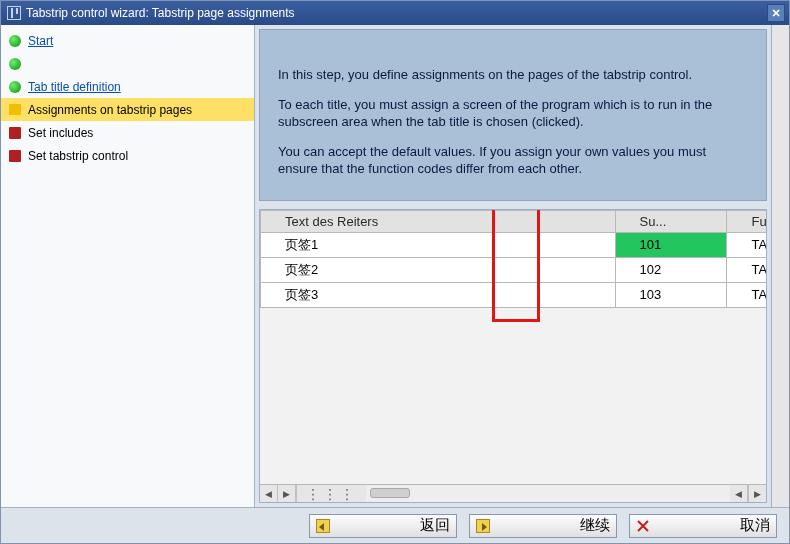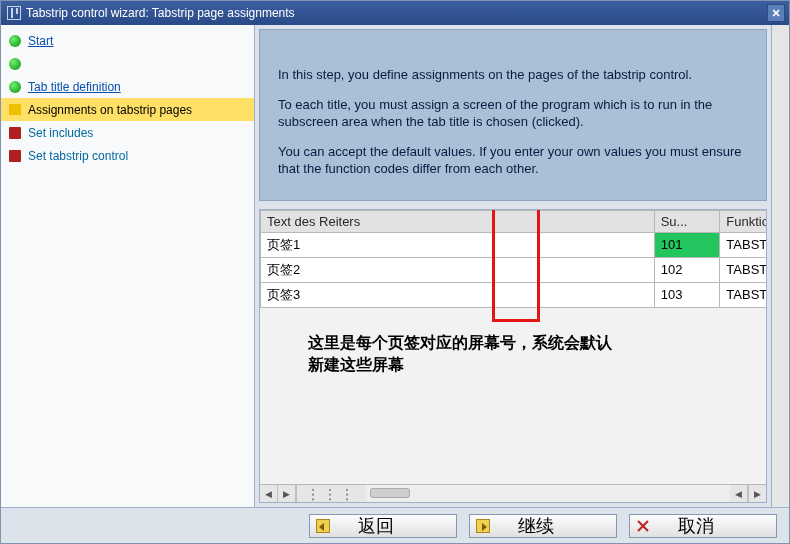--- a/index.html
+++ b/index.html
@@ -103,21 +103,21 @@
     position: relative;
     border-radius: 0;
     background: none;
   }
   .step.pending .ico {
     background: #b02020;
     border-radius: 1px;
   }
   .step .label { text-decoration: underline; cursor: pointer; }
   .step.current .label, .step.pending .label { text-decoration: none; cursor: default; }
-  .step.pending .label { color: #0369a1; }
+  .step.pending .label { color: #000000; }
 
   .main {
     flex: 1;
     display: flex;
     flex-direction: column;
     background: #dde3ea;
     position: relative;
   }
   .instructions {
     padding: 36px 18px 10px 18px;
@@ -144,21 +144,21 @@
     flex: 1;
   }
   .grid {
     position: absolute;
     left: 0; top: 0;
     width: 690px;
   }
   .grid table { border-collapse: collapse; width: 100%; }
   .grid th, .grid td {
     border: 1px solid #b8b8b8;
-    padding: 3px 6px;
+    padding: 3px 24px;
     text-align: left;
     background: #fff;
     font-size: 13px;
     font-weight: normal;
     height: 22px;
   }
   .grid th {
     background: #e2e2e2;
     color: #2a2a2a;
   }
@@ -245,21 +245,21 @@
   }
   .btn .bicon { width: 14px; height: 14px; flex-shrink:0; }
   .icon-back { background:#f0d050;border:1px solid #a88820;position:relative;}
   .icon-back::after{content:'';position:absolute;left:2px;top:3px;border-top:4px solid transparent;border-bottom:4px solid transparent;border-right:5px solid #7a5a00;}
   .icon-next { background:#f0d050;border:1px solid #a88820;position:relative;}
   .icon-next::after{content:'';position:absolute;right:2px;top:3px;border-top:4px solid transparent;border-bottom:4px solid transparent;border-left:5px solid #7a5a00;}
   .icon-cancel { position:relative;}
   .icon-cancel::before,.icon-cancel::after{content:'';position:absolute;width:14px;height:2px;background:#c02020;top:6px;left:0;}
   .icon-cancel::before{transform:rotate(45deg);}
   .icon-cancel::after{transform:rotate(-45deg);}
-  .btn .blabel{flex:1;text-align:left;font-size:18px;}
+  .btn .blabel{flex:1;text-align:right;font-size:15px;}
 
   .right-scroll{
     width:18px;background:#e6e6e6;
     border-left:1px solid #9fb0c8;
     position:relative;
   }
 </style>
 </head>
 <body>
 
@@ -302,21 +302,21 @@
         <div class="step pending">
             <span class="ico"></span>
             <span class="label">Set tabstrip control</span>
           </div>
       </div>
     </div>
     <div class="main">
       <div class="instructions">
         <p>In this step, you define assignments on the pages of the tabstrip control.</p>
         <p><span>To each title, you must assign a screen of the program which is to run in the subscreen area when the tab title is chosen (clicked).</span><br></p>
-        <p>You can accept the default values. If you enter your own values you must ensure that the function codes differ from each other.</p>
+        <p>You can accept the default values. If you assign your own values you must ensure that the function codes differ from each other.</p>
       </div>
       <div class="table-area">
         <div class="settings-btn">
           <div class="settings-grid">
               <span></span>
               <span></span>
               <span></span>
               <span></span>
             </div>
         </div>
@@ -340,24 +340,20 @@
                 <td>TABSTRIP1_FC2</td>
               </tr>
               <tr>
                 <td>页签3</td>
                 <td>103</td>
                 <td>TABSTRIP1_FC3</td>
               </tr>
             </tbody>
               </table>
             <div class="highlight-box"></div>
-            <div class="annotation">
-              <span>这里是每个页签对应的屏幕号，系统会默认</span><br>
-              <span>新建这些屏幕</span>
-            </div>
           </div>
         </div>
         <div class="hscroll">
           <div class="arrow">◀</div>
           <div class="arrow">▶</div>
           <div class="handle-area">⋮⋮⋮</div>
           <div class="track">
               <div class="thumb"></div>
             </div>
           <div class="arrow">◀</div>

